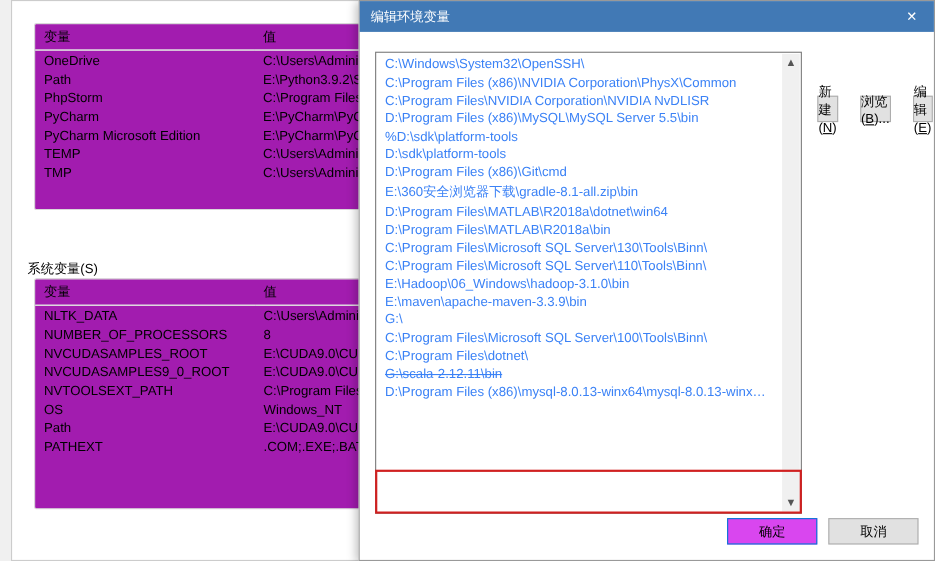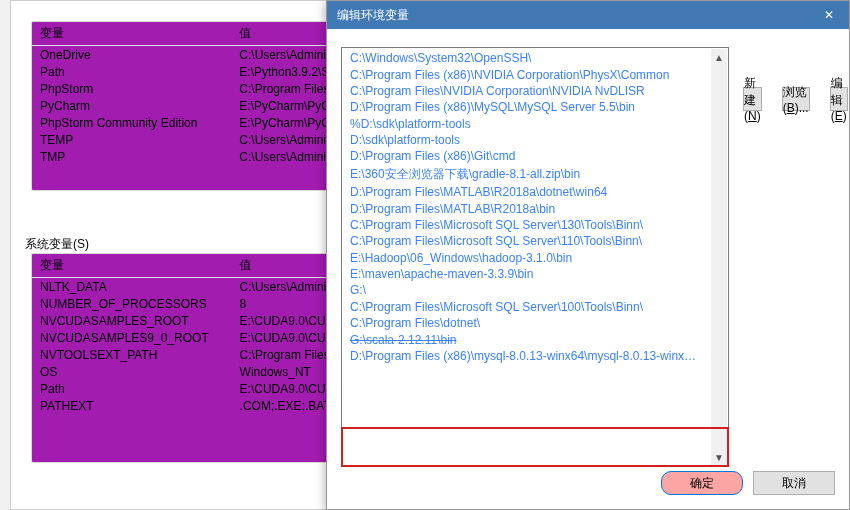--- a/index.html
+++ b/index.html
@@ -37,21 +37,21 @@
 
 .hl2 { position: absolute; left: 14px; top: 398px; width: 388px; height: 40px; border: 2px solid #d02020; pointer-events: none; z-index: 6; }
 
 .btn-col { position: absolute; right: 14px; top: 18px; width: 92px; display: flex; flex-direction: row; gap: 20px; margin-top: 40px; }
 .btn { height: 24px; border: 1px solid #adadad; background: #e1e1e1; display: flex; align-items: center; justify-content: center; cursor: default; }
 .btn-u { text-decoration: underline; }
 .gap { height: 10px; }
 
 .bottom-btns { position: absolute; right: 14px; bottom: 14px; display: flex; gap: 10px; }
 .bottom-btns .btn { width: 82px; }
-.btn-primary { border-color: #0078d7; background: #fca5a5; border-radius: 10px; }
+.btn-primary { border-color: #0078d7; background: #d946ef; }
 </style>
 </head>
 <body>
 
 <div class="bg-window">
   <div class="bg-group bg-group-top">
     <table class="table">
       <tbody>
           <tr>
         <th class="col-var">变量</th>
@@ -69,21 +69,21 @@
           </tr>
           <tr>
             <td class="col-var">PhpStorm</td>
             <td class="col-val">C:\Program Files\JetBr</td>
           </tr>
           <tr>
             <td class="col-var">PyCharm</td>
             <td class="col-val">E:\PyCharm\PyCharm 2</td>
           </tr>
           <tr>
-            <td class="col-var">PhpStorm Community Edition</td>
+            <td class="col-var">PyCharm Microsoft Edition</td>
             <td class="col-val">E:\PyCharm\PyCharm C</td>
           </tr>
           <tr>
             <td class="col-var">TEMP</td>
             <td class="col-val">C:\Users\Administrato</td>
           </tr>
           <tr>
             <td class="col-var">TMP</td>
             <td class="col-val">C:\Users\Administrato</td>
           </tr>

